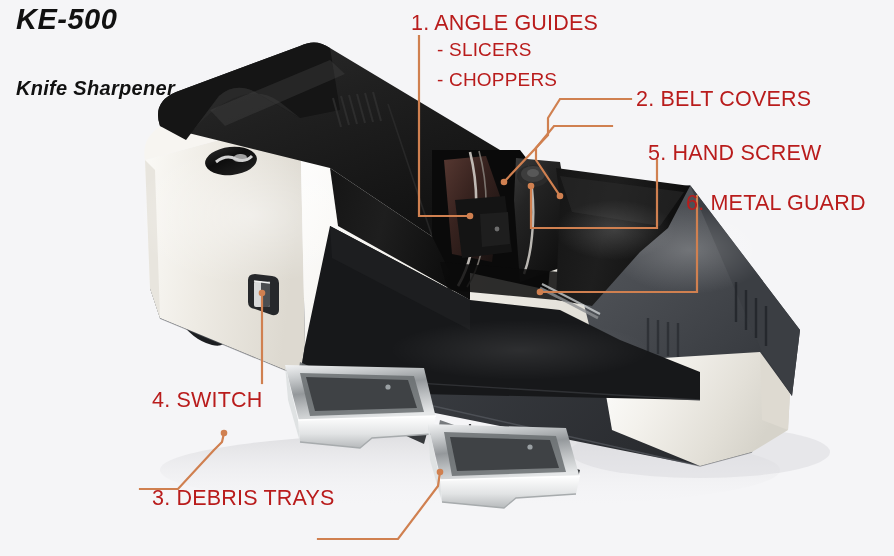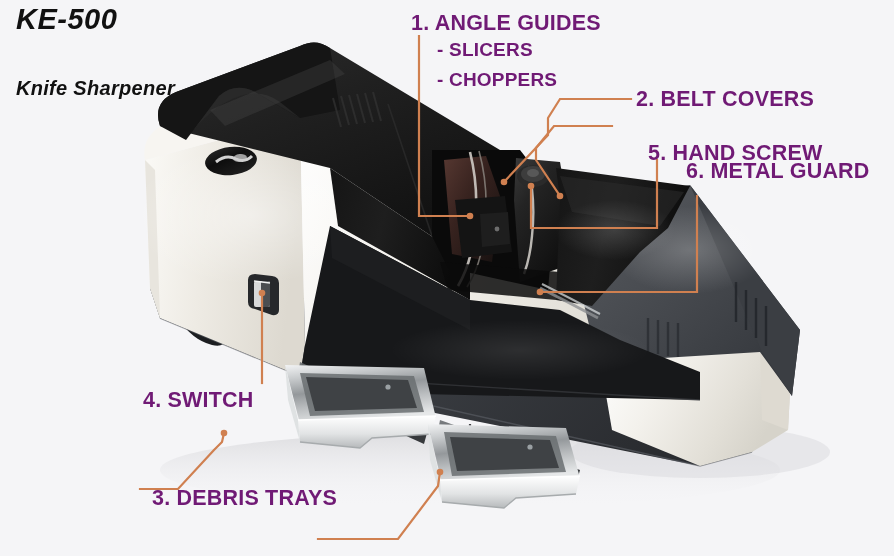--- a/index.html
+++ b/index.html
@@ -7,22 +7,22 @@
     width:894px;height:556px;
     background:#f5f5f7;
     font-family:"Liberation Sans","DejaVu Sans",sans-serif;
     overflow:hidden;
     position:relative;
   }
   #stage{position:absolute;inset:0;width:776px;height:556px;}
   .layer{position:absolute;inset:0;width:894px;height:556px;}
   .lbl{
     position:absolute;
-    color:#701a75;
-    font-weight:bold;
+    color:#b91c1c;
+    font-weight:normal;
     letter-spacing:0.2px;
     white-space:nowrap;
     line-height:1.06;
   }
   #title-main{
     left:16px;top:4px;
     font-size:29px;font-style:italic;font-weight:bold;
     letter-spacing:0.5px;
     color:#111;
   }
@@ -33,22 +33,22 @@
     color:#111;
     margin-top:32px;
   }
   .callout{font-size:21.5px;}
   .sublist{font-size:19px;text-align:center;}
   #c1{left:411px;top:12px;}
   #c1s1{left:437px;top:40px;}
   #c1s2{left:437px;top:70px;}
   #c2{left:636px;top:88px;text-align:center;}
   #c5{left:648px;top:142px;}
-  #c6{left:686px;top:160px;}
-  #c4{left:143px;top:389px;}
+  #c6{left:686px;top:192px;}
+  #c4{left:152px;top:389px;}
   #c3{left:152px;top:487px;}
   svg{display:block;}
 </style>
 </head>
 <body style="background: rgb(245, 245, 247);">
 
 <div id="stage">
 
   <svg class="layer" viewBox="0 0 894 556">
     <defs>

